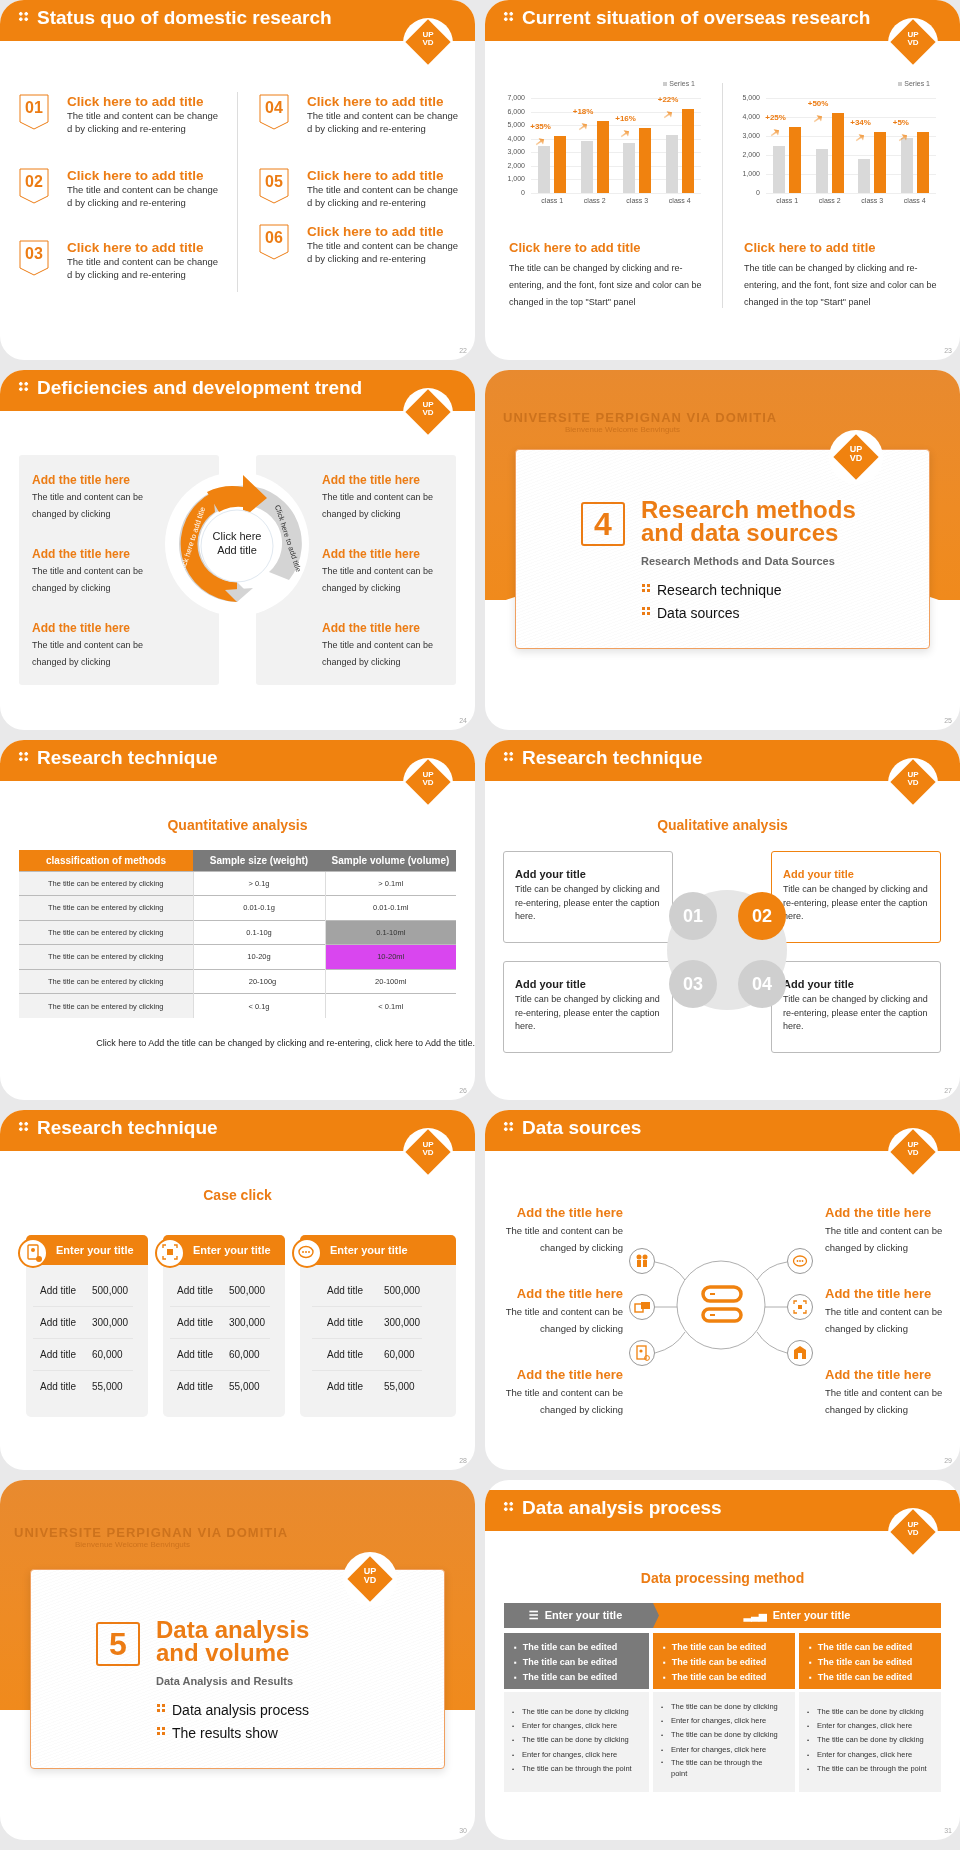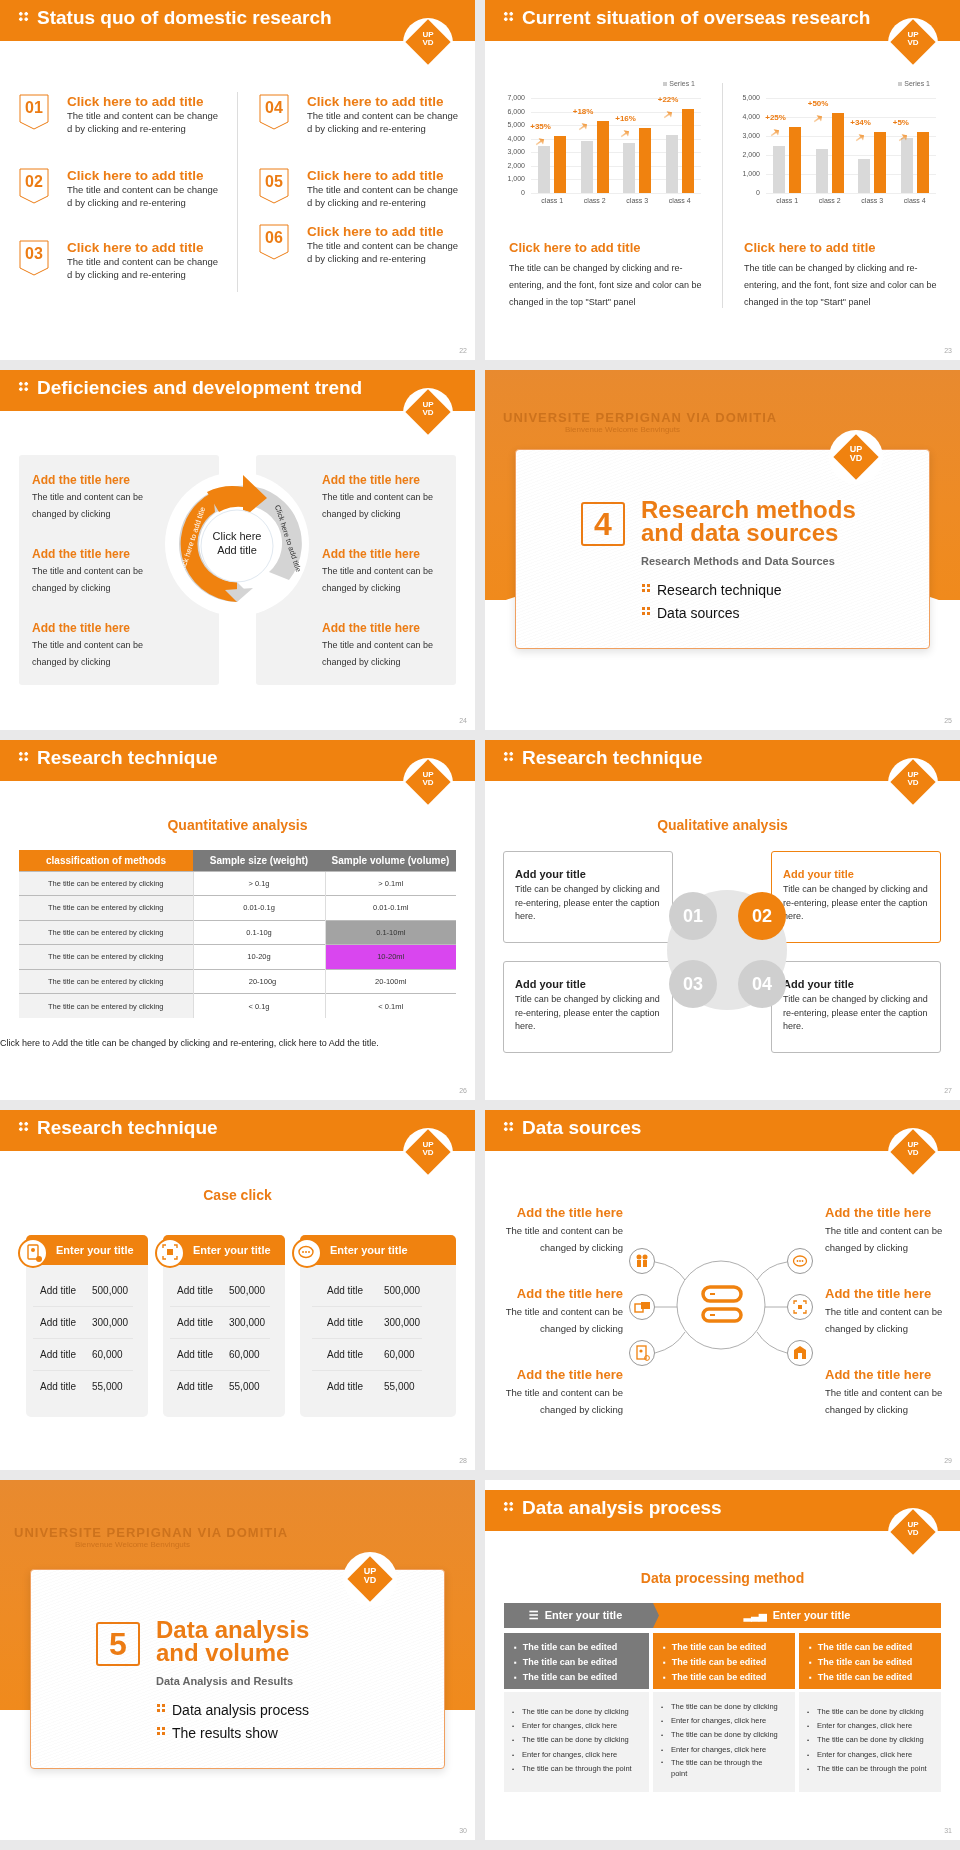--- a/index.html
+++ b/index.html
@@ -1,18 +1,18 @@
 <!DOCTYPE html>
 <html><head>
 <meta charset="utf-8">
 <style>
   * { box-sizing: border-box; margin: 0; padding: 0; }
   html, body { width: 960px; height: 1850px; background: #e9e9ea; overflow: hidden; }
   body { font-family: "Liberation Sans", sans-serif; position: relative; }
-  .slide { position: absolute; width: 475px; height: 360px; background: #fff; overflow: hidden; }
+  .slide { position: absolute; width: 475px; height: 360px; background: #fff; overflow: hidden; border-radius: 24px; }
   .header { position: absolute; left: 0; top: 0; right: 0; height: 41px; background: #f0820f; }
   .header-title { position: absolute; left: 18px; top: 7px; color: #fff; font-weight: bold; font-size: 19px; white-space: nowrap; }
   .dots { display: inline-block; width: 11px; height: 11px; margin-right: 8px; position: relative; top: -2px;
           background:
             radial-gradient(circle, currentColor 1.6px, transparent 1.8px) 0 0 / 5.5px 5.5px; }
   .logo-circle { position: absolute; right: 22px; top: 18px; width: 50px; height: 50px; border-radius: 50%; background: #fff; }
   .logo-diamond { position: absolute; left: 9px; top: 8px; width: 32px; height: 32px; background: #f0820f; transform: rotate(45deg); }
   .logo-text { position: absolute; left: 0; top: 13px; width: 50px; text-align: center; color: #fff; font-weight: bold; font-size: 8px; line-height: 8px; }
   .pagenum { position: absolute; right: 8px; bottom: 6px; font-size: 7px; color: #aaa; }
   .t-title { font-weight: bold; font-size: 14px; color: #ec7c14; white-space: nowrap; }
@@ -390,21 +390,21 @@
           <td style="background: rgb(255, 255, 255); border-left: 1px solid rgb(221, 221, 221); padding-left: 7px;">20-100g</td>
           <td style="background: rgb(255, 255, 255); border-left: 1px solid rgb(221, 221, 221);">20-100ml</td>
         </tr>
         <tr>
           <td style="background: rgb(242, 242, 242);">The title can be entered by clicking</td>
           <td style="background: rgb(255, 255, 255); border-left: 1px solid rgb(221, 221, 221);">&lt; 0.1g</td>
           <td style="background: rgb(255, 255, 255); border-left: 1px solid rgb(221, 221, 221);">&lt; 0.1ml</td>
         </tr>
       </tbody>
   </table>
-  <div style="position:absolute;left:0;right:0;top:298px;text-align:left;font-size:9px;color:#222;">Click here to Add the title can be changed by clicking and re-entering, click here to Add the title.</div>
+  <div style="position:absolute;left:0;right:0;top:298px;text-align:right;font-size:9px;color:#222;">Click here to Add the title can be changed by clicking and re-entering, click here to Add the title.</div>
   <div class="pagenum">26</div>
 </div>
 
 <div class="slide" style="left:485px;top:740px;">
   <div class="header">
     <div class="header-title"><span class="dots"></span><span>Research technique</span></div>
   </div>
   <div class="logo-circle">
       <div class="logo-diamond"></div>
       <div class="logo-text"><span>UP</span><br><span>VD</span></div>

